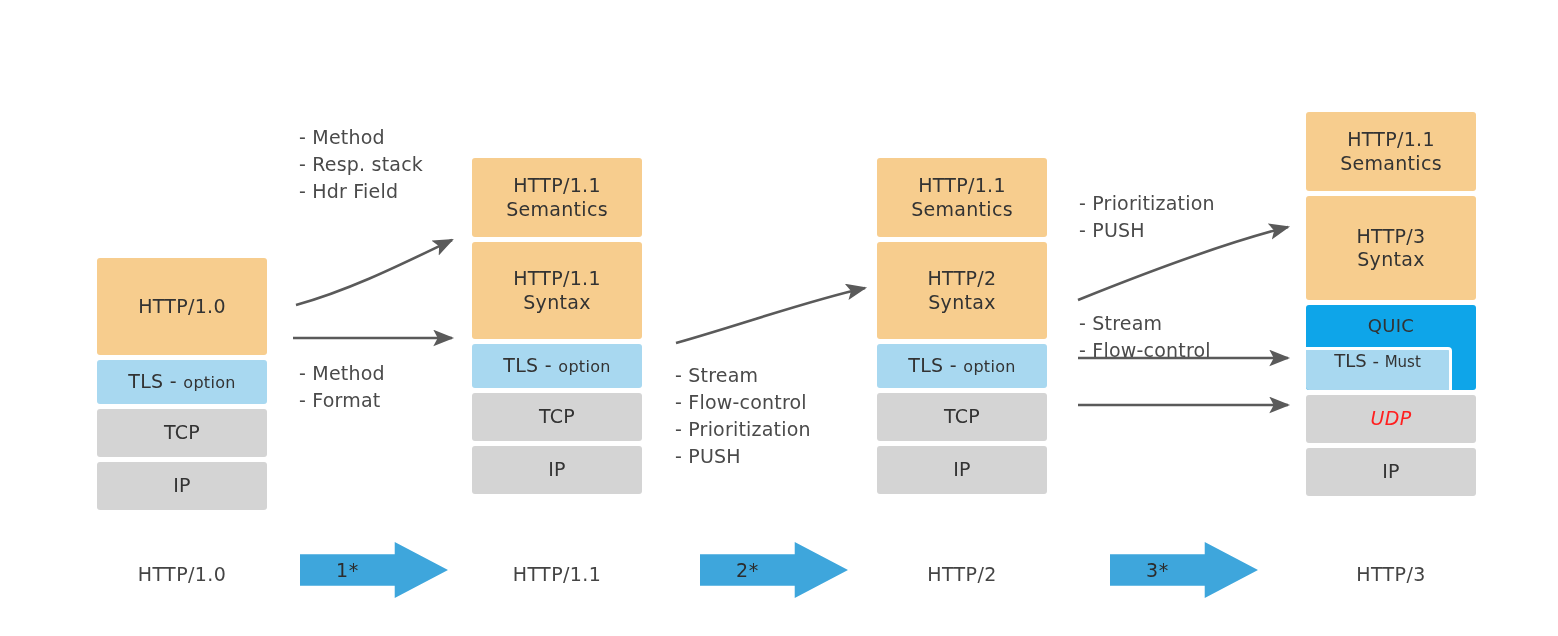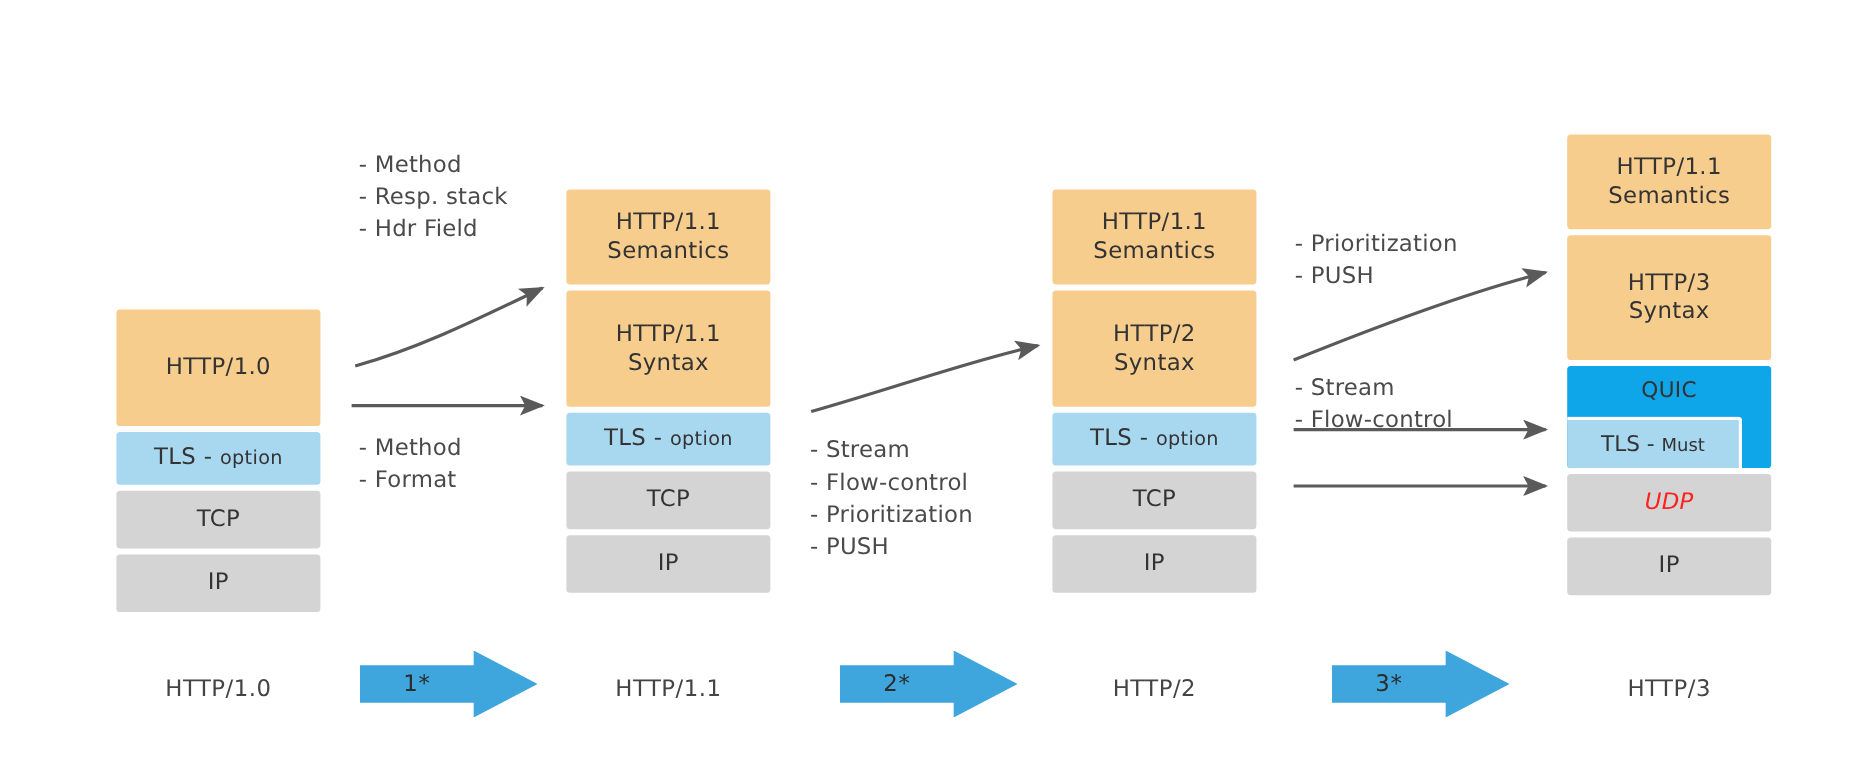--- a/index.html
+++ b/index.html
@@ -81,21 +81,20 @@
     left: 0;
     top: 42px;
     width: 146px;
     height: 43px;
     background: #a8d8f0;
     border-top: 3px solid #ffffff;
     border-right: 3px solid #ffffff;
     border-radius: 0 4px 0 3px;
     box-sizing: border-box;
     display: flex;
-    align-items: center;
     justify-content: center;
     font-size: 18px;
     color: #333;
   }
   .tls-must .mini { font-size: 15px; }
 
   
   .caption {
     position: absolute;
     width: 170px;

